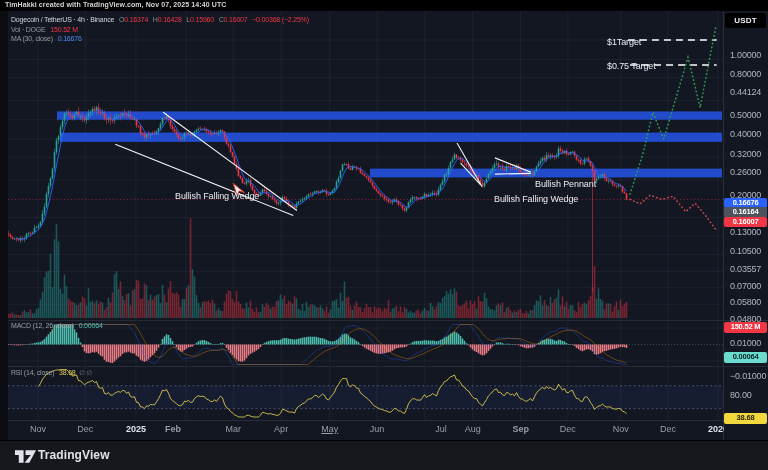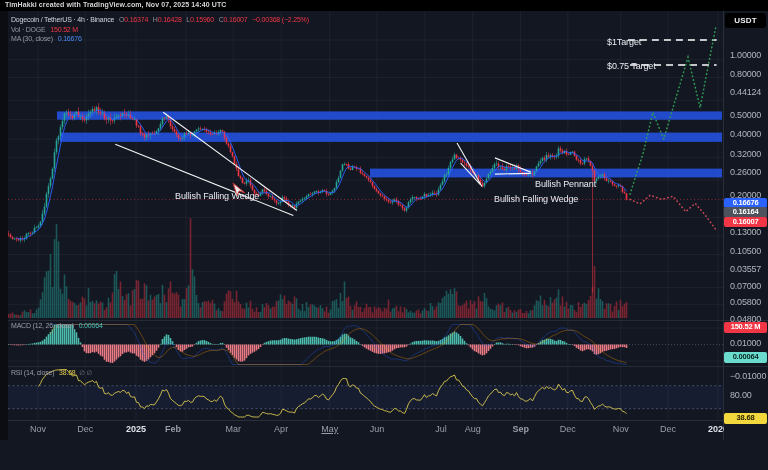--- a/index.html
+++ b/index.html
@@ -1415,14 +1415,21 @@
       <div class="tlab" style="left: 376.94px;">Jun</div>
       <div class="tlab" style="left: 441px;">Jul</div>
       <div class="tlab" style="left: 472.75px;">Aug</div>
       <div class="tlab" style="left: 520.655px; font-weight: bold;">Sep</div>
       <div class="tlab" style="left: 567.845px;">Dec</div>
       <div class="tlab" style="left: 620.755px;">Nov</div>
       <div class="tlab" style="left: 667.945px;">Dec</div>
       <div class="tlab bold" style="left: 717.995px;">2026</div>
     </div>
 
+  <div id="footer">
+    <svg width="23" height="16" viewBox="0 0 24 16">
+      <path d="M1 2h9v13h-5v-8h-4z" fill="#dfe2e8"></path>
+      <path d="M12 2h11l-7 13h-5l6.5-8h-5.5z" fill="#dfe2e8"></path>
+    </svg>
+    <span class="brand">TradingView</span>
+  </div>
 
 </div>
 
 </body></html>

